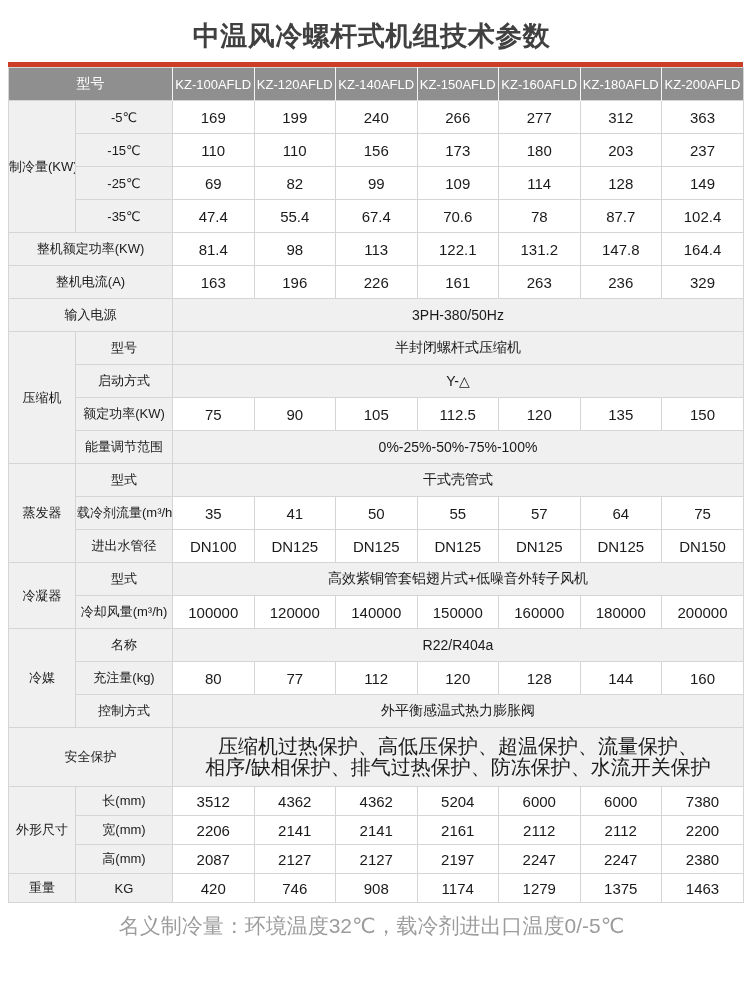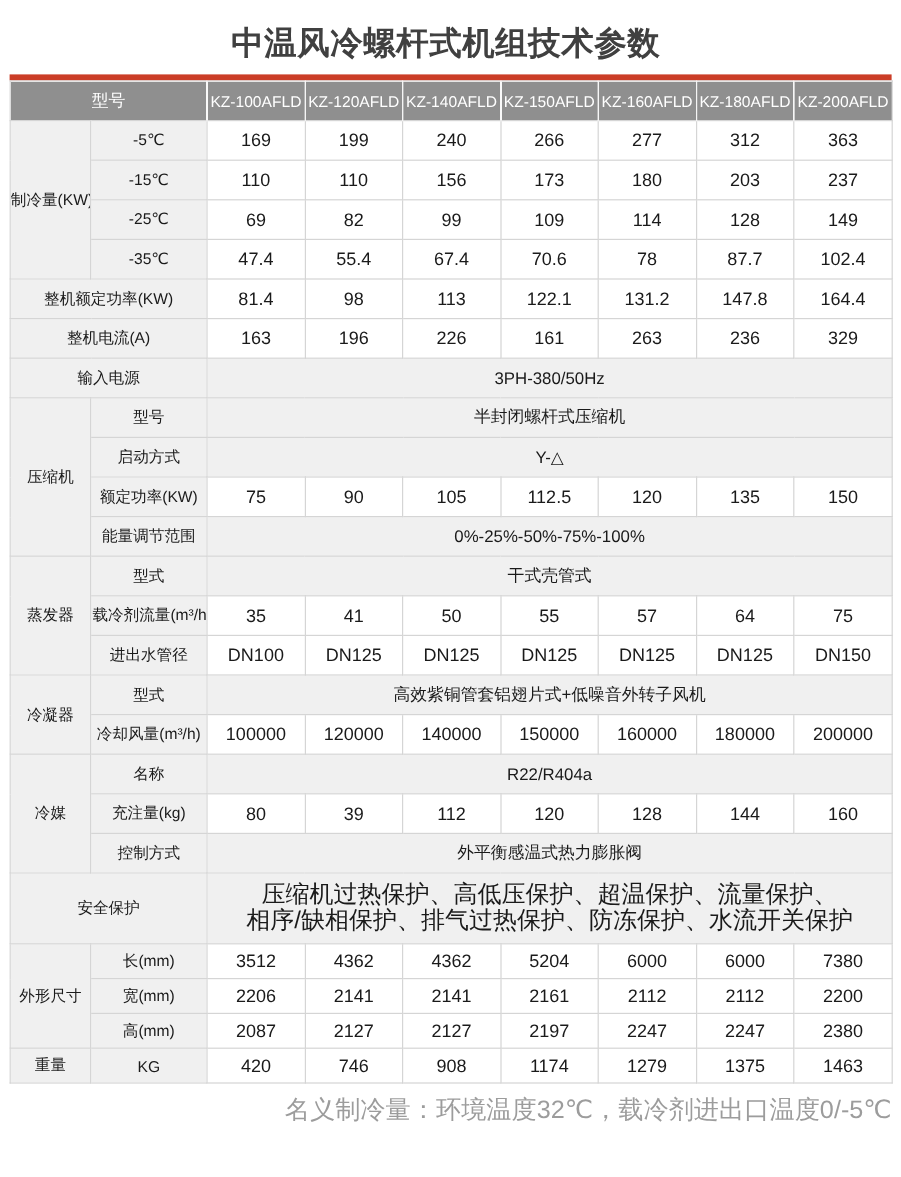--- a/index.html
+++ b/index.html
@@ -79,21 +79,21 @@
   }
   td.span-cell .span-line { line-height: 21px; font-size: 20px; }
 
   .footnotes {
     text-align: right;
     padding: 7px 8px 0 0;
     color: var(--footnote-text, #9c9c9c);
     font-size: 21px;
     line-height: 32px;
   }
-  .footnote-line { white-space: pre; }
+  .footnote-line { white-space: pre; text-align: center; }
 </style>
 </head>
 <body>
 
 <div class="page">
 
   <div class="title">中温风冷螺杆式机组技术参数</div>
 
   <div class="accent-bar"></div>
 
@@ -251,21 +251,21 @@
           <td class="data-cell">200000</td>
         </tr>
         <tr>
           <td class="group-cell" rowspan="3">冷媒</td>
           <td class="label-cell">名称</td>
           <td class="data-cell span-cell" colspan="7">R22/R404a</td>
         </tr>
         <tr>
           <td class="label-cell">充注量(kg)</td>
           <td class="data-cell">80</td>
-          <td class="data-cell">39</td>
+          <td class="data-cell">77</td>
           <td class="data-cell">112</td>
           <td class="data-cell">120</td>
           <td class="data-cell">128</td>
           <td class="data-cell">144</td>
           <td class="data-cell">160</td>
         </tr>
         <tr>
           <td class="label-cell">控制方式</td>
           <td class="data-cell span-cell" colspan="7">外平衡感温式热力膨胀阀</td>
         </tr>

